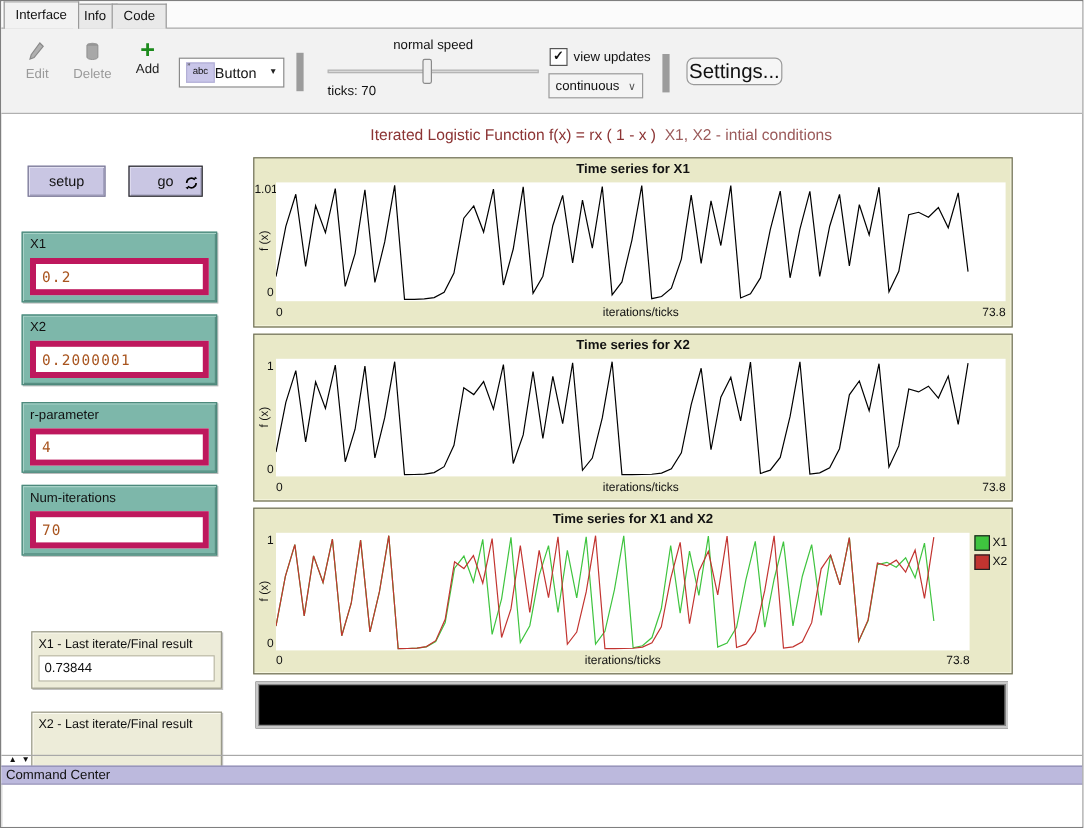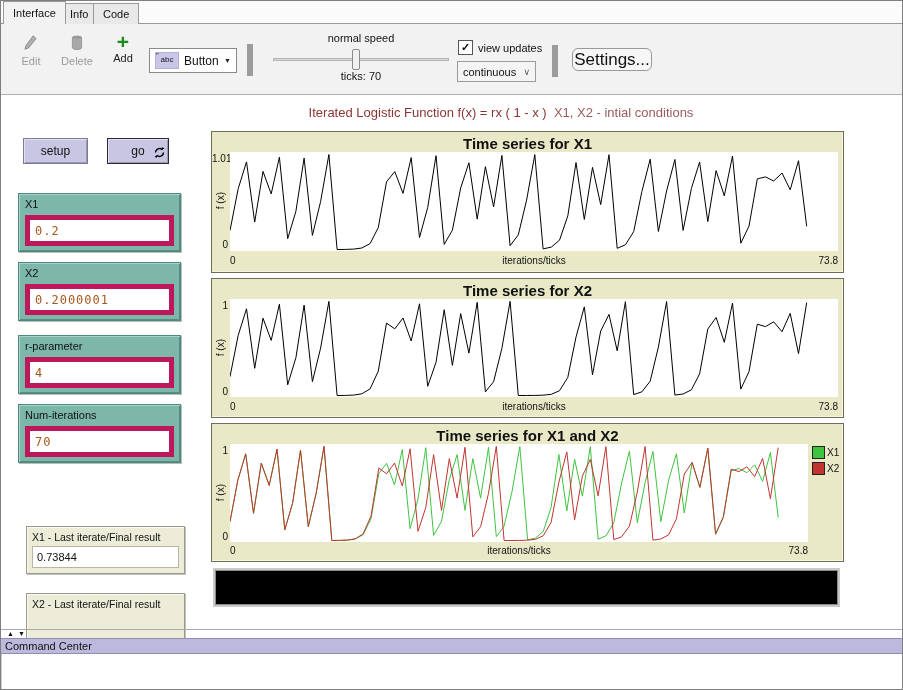--- a/index.html
+++ b/index.html
@@ -10,29 +10,29 @@
   .tab{position:absolute;top:2px;height:21px;line-height:20px;padding:0 9px;font-size:11px;
     background:#e9e9e9;border:1px solid #9a9a9a;border-bottom:none;box-sizing:border-box;cursor:default;}
   .tab.active{top:0;height:23px;line-height:22px;background:#f2f2f2;z-index:2;}
   
   .toolbar{position:absolute;left:0;top:23px;width:100%;height:71px;background:#f2f2f2;border-bottom:1px solid #b0b0b0;box-sizing:border-box;}
   .tool-btn{position:absolute;display:flex;flex-direction:column;align-items:center;gap:2px;font-size:11px;}
   .tool-btn .lbl{color:#222;}
   .tool-btn.disabled .lbl{color:#9a9a9a;}
   .plus-icon{color:#1c8a1c;font-size:21px;font-weight:bold;line-height:16px;}
   .wdropdown{position:absolute;left:148px;top:24px;width:88px;height:25px;background:#fff;border:1px solid #8a8a8a;
-    display:flex;align-items:center;gap:5px;padding:0 5px;box-sizing:border-box;font-size:12px;}
+    display:flex;align-items:center;padding:0 5px;box-sizing:border-box;font-size:12px;}
   .abc-chip{width:22px;height:15px;background:#c9c6e9;border:1px solid #b3b0d6;font-size:8px;line-height:14px;text-align:center;position:relative;}
   .abc-chip::before{content:"”";position:absolute;left:0;top:-4px;font-size:8px;color:#333;}
   .wdropdown .arrow{margin-left:auto;font-size:7px;color:#222;}
   .vsep{position:absolute;width:6px;height:32px;background:#9c9c9c;}
   .slider-label{position:absolute;left:272px;top:8px;width:176px;text-align:center;font-size:11px;}
   .slider-track{position:absolute;left:272px;top:34px;width:176px;height:3px;background:#d8d8d8;border:1px solid #b5b5b5;box-sizing:border-box;}
   .slider-thumb{position:absolute;left:351px;top:25px;width:8px;height:21px;background:#f0f0f0;border:1px solid #8a8a8a;border-radius:2px;box-sizing:border-box;}
-  .slider-ticks{position:absolute;left:272px;top:46px;width:176px;text-align:center;font-size:11px;}
+  .slider-ticks{position:absolute;left:272px;top:46px;width:176px;font-size:11px;}
   .chk-row{position:absolute;left:457px;top:16px;display:flex;align-items:center;gap:5px;font-size:11px;}
   .chk-box{width:13px;height:13px;background:#fff;border:1px solid #555;font-size:11px;line-height:12px;text-align:center;font-weight:bold;}
   .ddl{position:absolute;left:456px;top:37px;width:79px;height:21px;background:#f4f4f4;border:1px solid #9a9a9a;
     display:flex;align-items:center;font-size:11px;padding:0 5px;box-sizing:border-box;}
   .ddl .arrow{margin-left:auto;font-size:9px;color:#555;}
   .settings-btn{position:absolute;left:571px;top:24px;width:80px;height:23px;background:#f6f6f6;border:1px solid #9a9a9a;
     border-radius:6px;font-size:17px;text-align:center;line-height:21px;box-sizing:border-box;}
   
   .title-line{position:absolute;left:160px;top:104px;width:680px;text-align:center;font-size:13px;white-space:pre;}
   .nl-button{position:absolute;height:26px;background:#c9c6e3;border:1px solid #7b7994;box-sizing:border-box;
@@ -46,21 +46,21 @@
     border:5px solid #be185d;background:#fff;font-family:"DejaVu Sans Mono",monospace;font-size:12px;
     color:#a8541e;padding:10px 5px;letter-spacing:1px;}
   .monitor{position:absolute;left:25px;width:159px;height:48px;background:#edecd9;box-sizing:border-box;
     border:1px solid #9a9a8a;box-shadow:inset 1px 1px 0 #fbfaf0, 1px 1px 0 #c0c0c0;margin-top:28px;}
   .monitor .mlabel{position:absolute;left:5px;top:4px;font-size:10.5px;color:#111;}
   .monitor .mvalue{position:absolute;left:5px;right:5px;top:19px;height:22px;background:#fff;border:1px solid #b8b6a0;
     box-sizing:border-box;font-size:11px;color:#111;padding:4px 4px 0 4px;}
   
   .plot{position:absolute;left:210px;width:633px;background:#e9e9c8;box-sizing:border-box;
     border:1px solid #6e6e58;box-shadow:inset -1px -1px 0 #f6f6df;}
-  .plot .ptitle{position:absolute;left:0;top:3px;width:100%;text-align:center;font-size:15px;font-weight:bold;color:#111;}
+  .plot .ptitle{position:absolute;left:0;top:3px;width:100%;text-align:center;font-size:11px;font-weight:bold;color:#111;}
   .plot .parea{position:absolute;left:18px;top:20px;background:#fff;}
   .plot .ymax{position:absolute;left:0;top:21px;width:16px;text-align:right;font-size:10px;}
   .plot .ymin{position:absolute;left:0;width:16px;text-align:right;font-size:10px;}
   .plot .ylab{position:absolute;left:2px;top:20px;width:13px;display:flex;align-items:center;justify-content:center;}
   .plot .ylab span{writing-mode:vertical-rl;transform:rotate(180deg);font-size:10px;}
   .plot .xrow{position:absolute;font-size:10px;}
   .legend{position:absolute;font-size:10px;}
   .legend .lrow{display:flex;align-items:center;gap:2px;margin-bottom:3px;}
   .legend .swatch{width:13px;height:13px;border:1px solid #222;box-sizing:border-box;}
   

